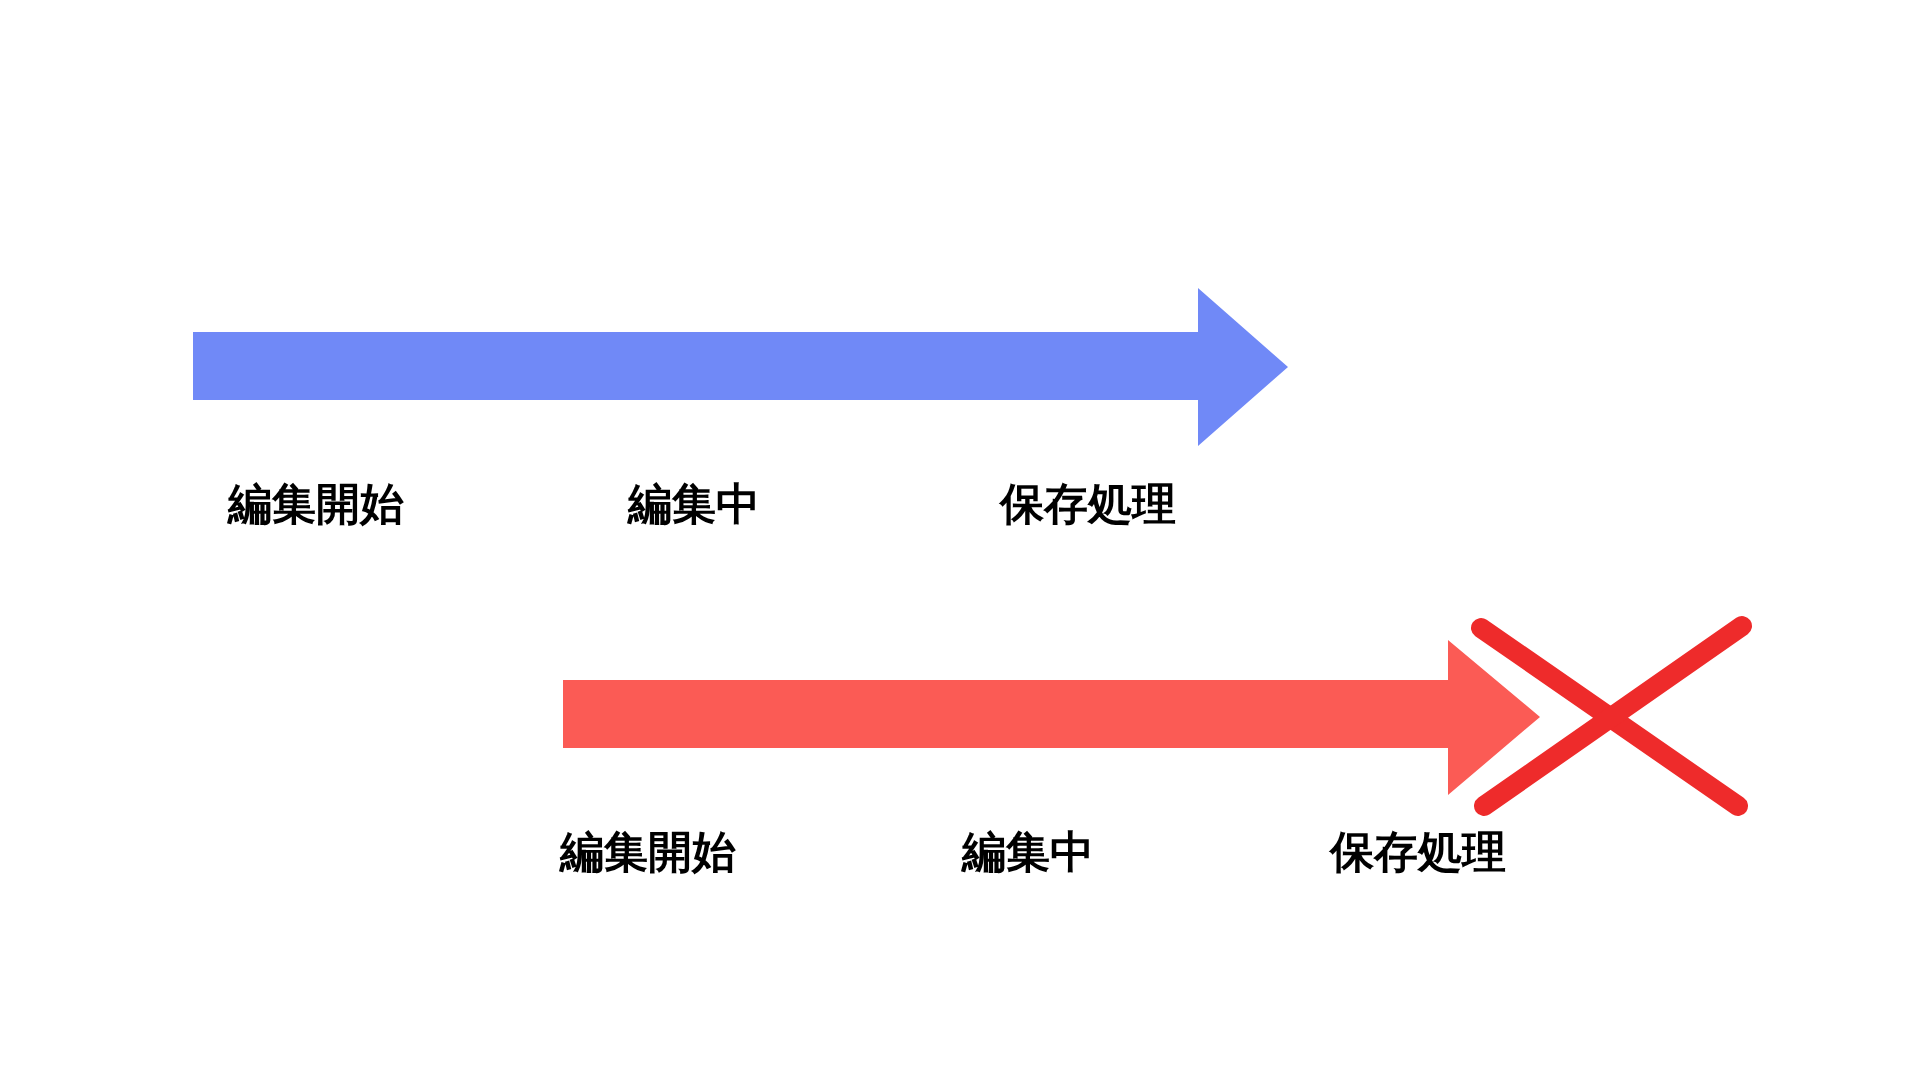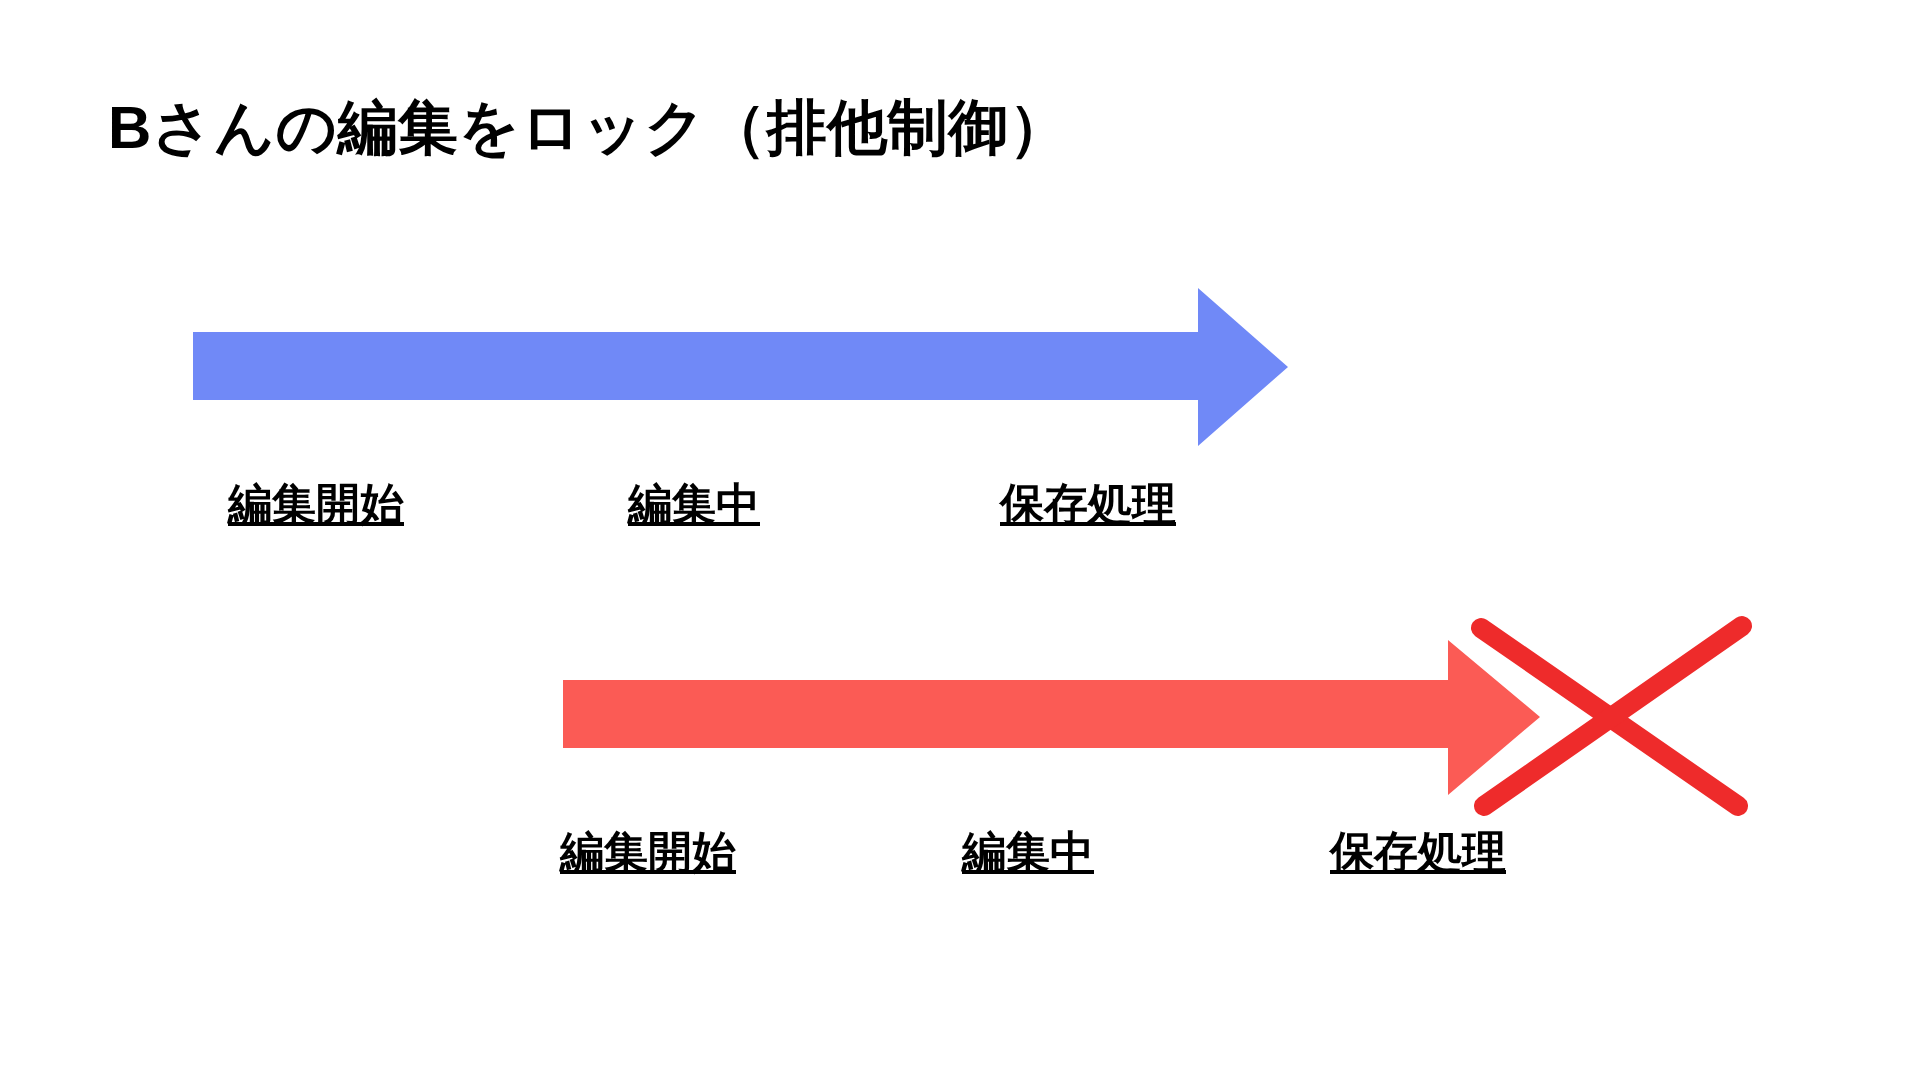--- a/index.html
+++ b/index.html
@@ -58,21 +58,20 @@
     height: 56px;
   }
   .stage-label {
     position: absolute;
     top: 0;
     font-size: 44px;
     font-weight: 700;
     color: #000000;
     line-height: 56px;
     white-space: nowrap;
-    text-decoration: underline;
   }
 
   
   #row-flow-allowed { left: 0; top: 0; width: 1920px; height: 560px; }
   #labels-allowed   { left: 0; top: 476px; width: 1920px; }
   #labels-allowed .stage-label:nth-child(1) { left: 228px; }
   #labels-allowed .stage-label:nth-child(2) { left: 628px; }
   #labels-allowed .stage-label:nth-child(3) { left: 1000px; }
 
   
@@ -80,21 +79,20 @@
   #labels-blocked   { left: 0; top: 824px; width: 1920px; }
   #labels-blocked .stage-label:nth-child(1) { left: 560px; }
   #labels-blocked .stage-label:nth-child(2) { left: 962px; }
   #labels-blocked .stage-label:nth-child(3) { left: 1330px; }
 </style>
 </head>
 <body>
 
 <div id="slide" style="background: rgb(255, 255, 255);">
 
-  <div id="slide-title">Bさんの編集をロック（排他制御）</div>
 
   <div id="row-flow-allowed" class="arrow-row">
 
     <svg class="arrow-svg" width="1920" height="560" viewBox="0 0 1920 560" xmlns="http://www.w3.org/2000/svg">
 
       <polygon points="193,332 1198,332 1198,288 1288,367 1198,446 1198,400 193,400" fill="#7089f7"></polygon>
     </svg>
 
     <div id="labels-allowed" class="stage-labels">
       <div class="stage-label">編集開始</div>

